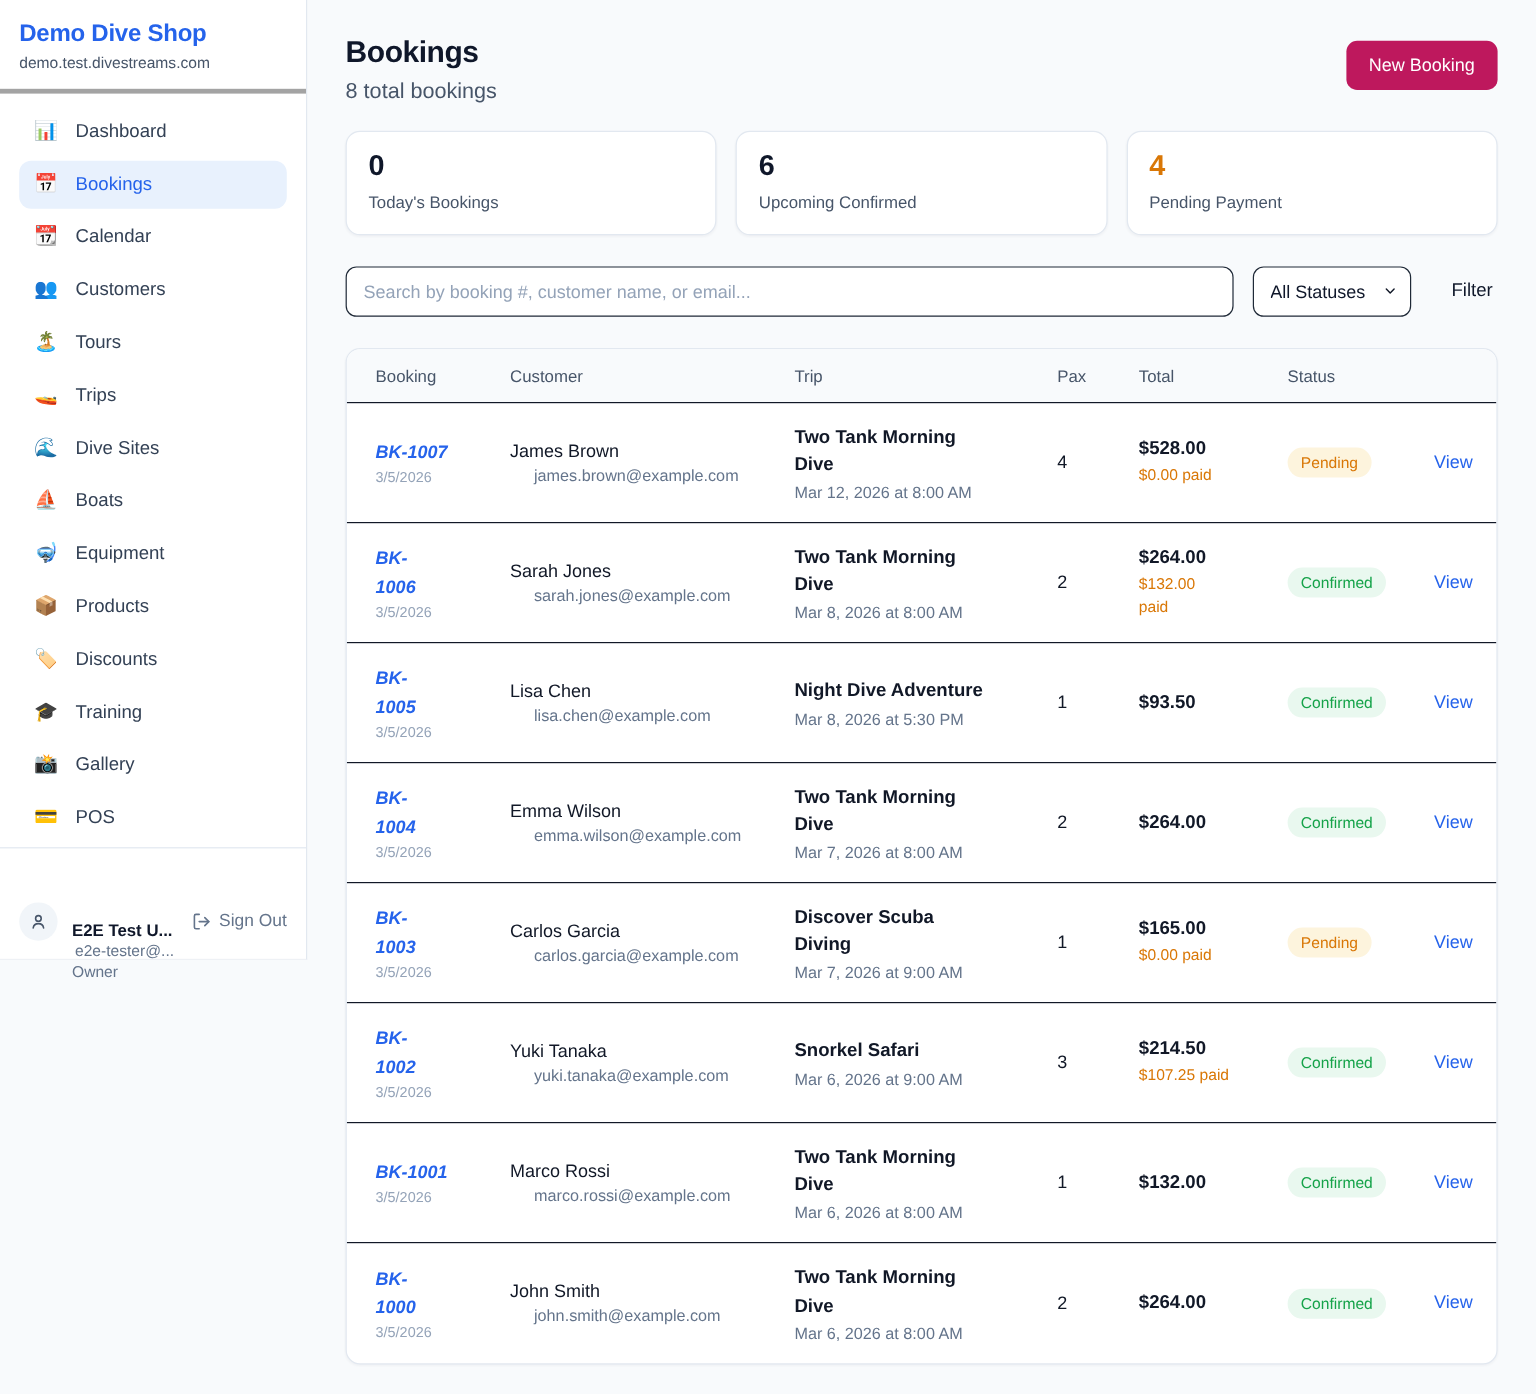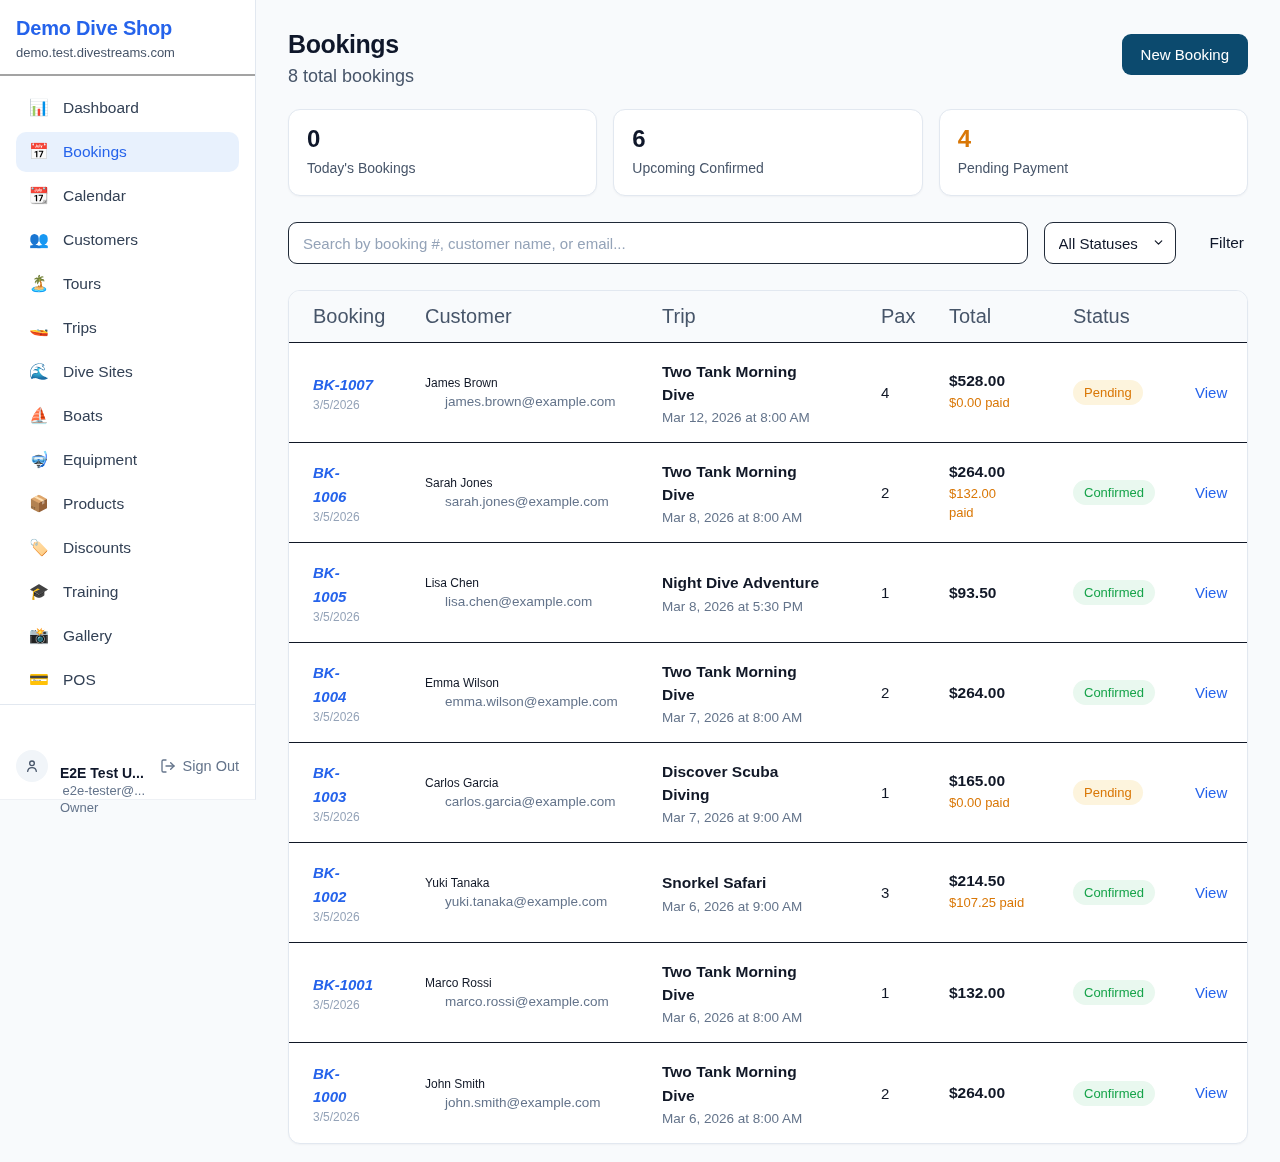--- a/index.html
+++ b/index.html
@@ -8,21 +8,21 @@
     font-family:"Liberation Sans","DejaVu Sans",sans-serif;
     background:#f8fafc; color:#0f172a; overflow:hidden; position:relative;
   }
 
   
   .sidebar {
     position:absolute; left:0; top:0; width:256px; height:800px;
     background:#ffffff; border-right:1px solid #e2e8f0; border-bottom:1px solid #eef1f5;
     display:flex; flex-direction:column;
   }
-  .brand-block { padding:17px 16px 14px 16px; border-bottom:2px solid #a3a3a3; }
+  .brand-block { padding:17px 16px 14px 16px; border-bottom:4px solid #a3a3a3; }
   .brand-title { font-size:20px; font-weight:700; color:#2563eb; letter-spacing:-0.2px; }
   .brand-domain { font-size:13px; color:#475569; margin-top:5px; }
   .nav { padding:12px 16px 0 16px; flex:1; }
   .nav-item {
     display:flex; align-items:center; gap:13px; height:40px; margin-bottom:4px;
     padding:0 12px; border-radius:10px; cursor:pointer; color:#334155; font-size:15.5px;
   }
   .nav-item.active { background:#e8f1fd; color:#2563eb; font-weight:500; }
   .nav-icon { width:22px; text-align:center; font-size:16px; line-height:1; }
   .side-footer {
@@ -39,21 +39,21 @@
   .user-role { font-size:13px; color:#64748b; margin-top:2px; }
   .signout { display:flex; align-items:center; gap:7px; color:#64748b; font-size:14.5px;
     background:none; border:none; cursor:pointer; font-family:Liberation Sans, sans-serif; white-space:nowrap; }
 
   
   .main { position:absolute; left:256px; top:0; width:1024px; height:1162px; padding:30px 32px; }
   .page-header { display:flex; align-items:flex-start; justify-content:space-between; }
   .page-title { font-size:25px; font-weight:700; color:#0f172a; letter-spacing:-0.4px; }
   .page-subtitle { font-size:18px; color:#475569; margin-top:7px; }
   .btn-primary {
-    background:#0c4a6e; color:#fff; border:none; border-radius:9px; cursor:pointer;
+    background:#be185d; color:#fff; border:none; border-radius:9px; cursor:pointer;
     font-size:15px; font-weight:500; padding:12px 19px; font-family:inherit; margin-top:4px;
   }
 
   .stats-row { display:flex; gap:16px; margin-top:22px; }
   .stat-card {
     flex:1; background:#fff; border:1px solid #e2e8f0; border-radius:12px;
     padding:15px 18px; box-shadow:0 1px 2px rgba(15,23,42,0.04); height:87px;
   }
   .stat-value { font-size:24px; font-weight:700; color:#0f172a; }
   .stat-label { font-size:14px; color:#475569; margin-top:7px; }
@@ -78,29 +78,29 @@
 
   
   .table-card {
     margin-top:26px; background:#fff; border:1px solid #e2e8f0; border-radius:12px;
     overflow:hidden; box-shadow:0 1px 2px rgba(15,23,42,0.04);
   }
   .tgrid { display:grid; grid-template-columns:112px 237px 219px 68px 124px 122px 1fr; }
   .thead {
     padding:14px 24px; background:#f8fafc; border-bottom:1px solid #111827;
   }
-  .thead .th { font-size:20px; font-weight:500; color:#475569; }
+  .thead .th { font-size:14px; font-weight:500; color:#475569; }
   .trow { padding:16px 24px; min-height:100px; align-items:center; border-bottom:1px solid #111827; }
   .trow:last-child { border-bottom:none; }
   .cell { padding-right:10px; }
   .bid { font-size:15px; font-weight:600; color:#2563eb; text-decoration:none; cursor:pointer; line-height:1.55; display:inline-block;font-style:italic; }
   .bid.two-line { width:42px; }
   .bid.one-line { white-space:nowrap; }
   .bdate { font-size:12px; color:#94a3b8; margin-top:2px; }
-  .cname { font-size:12px; color:#111827; }
+  .cname { font-size:15px; color:#111827; }
   .cemail { font-size:13.5px; color:#64748b; margin-top:4px;padding-left:20px; }
   .tname { font-size:15.5px; font-weight:600; color:#111827; max-width:162px; line-height:1.5; }
   .tdate { font-size:13.5px; color:#64748b; margin-top:4px; }
   .c-pax { font-size:15px; color:#111827; }
   .tval { font-size:15.5px; font-weight:700; color:#111827; }
   .tpaid { font-size:13px; color:#d97706; margin-top:4px; line-height:1.45; }
   .tpaid.two-line { max-width:58px; }
   .tpaid.one-line { white-space:nowrap; }
   .badge {
     display:inline-block; padding:5px 11px; border-radius:999px; font-size:13px; font-weight:500;

